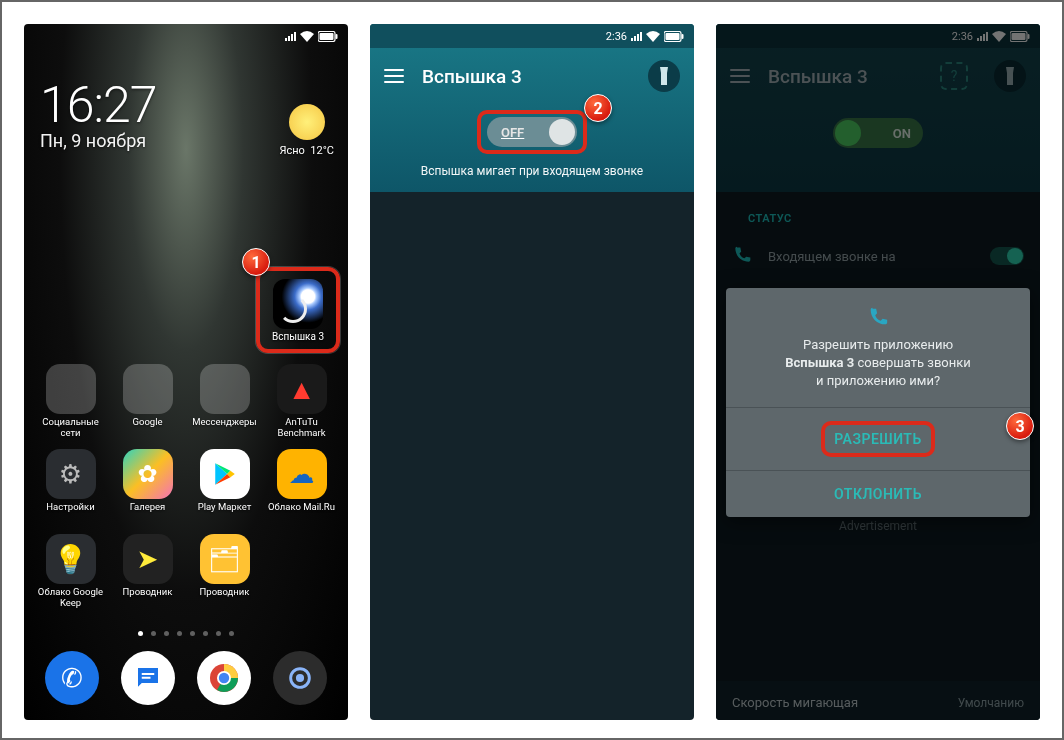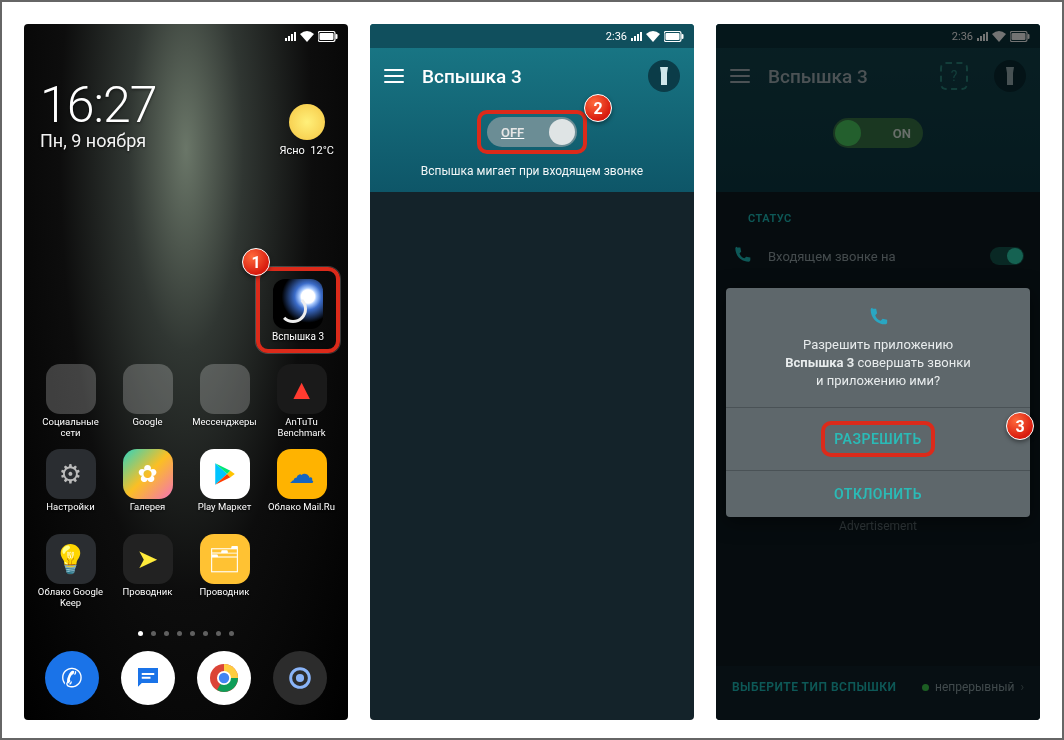--- a/index.html
+++ b/index.html
@@ -504,22 +504,18 @@
         </div>
       </div>
       <div class="perm-btn">ОТКЛОНИТЬ</div>
     </div>
     <span class="badge" style="top:124px; right:-4px;">3</span>
   </div>
 
   <div class="ad-label">Advertisement</div>
 
   <div class="bottom-section">
-    <div class="flash-type-row">
-      <span>ВЫБЕРИТЕ ТИП ВСПЫШКИ</span>
-      <span class="flash-type-right">
-        <span class="green-dot"></span>
-        <span>непрерывный</span>
-        <span style="color:#5a6e74;">›</span>
-      </span>
+    <div class="speed-row">
+      <span>Скорость мигающая</span>
+      <span class="def">Умолчанию</span>
     </div>
   </div>
 </div>
 
 </body></html>

